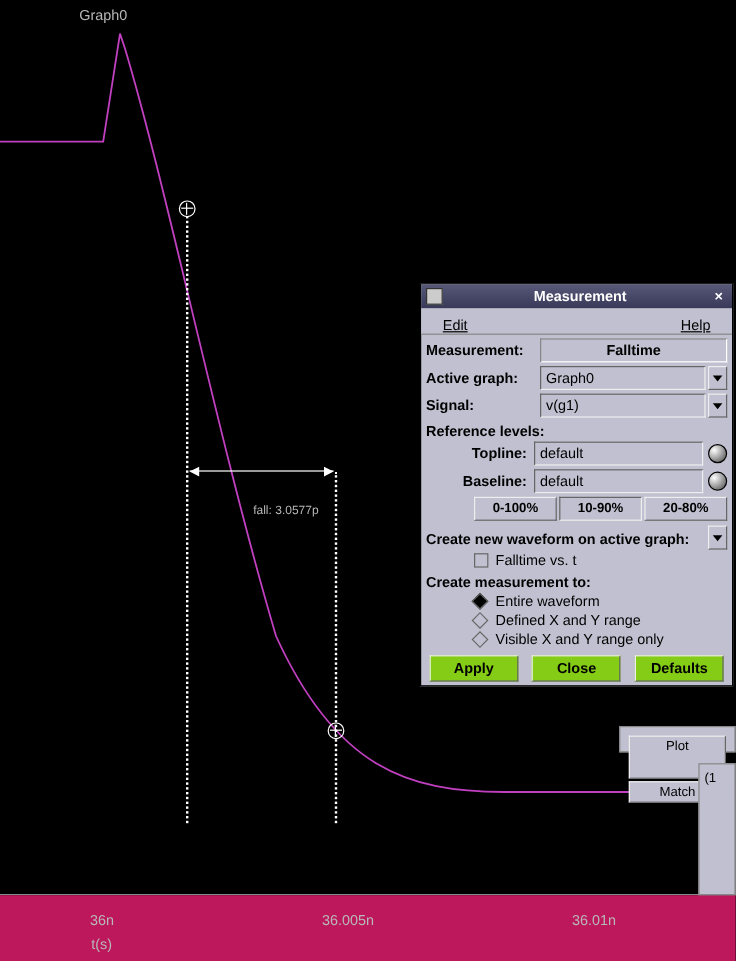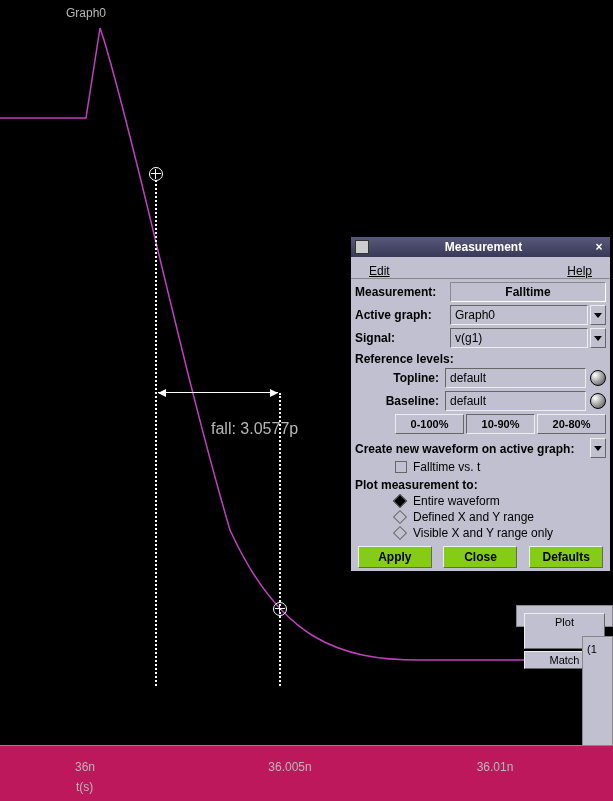--- a/index.html
+++ b/index.html
@@ -78,21 +78,21 @@
   width: 0; height: 0;
   border-top: 4px solid transparent;
   border-bottom: 4px solid transparent;
   top: -3px;
 }
 .arrow-line::before { left: 0; border-right: 8px solid #fff; }
 .arrow-line::after { right: 0; border-left: 8px solid #fff; }
 .fall-label {
   position: absolute;
   color: #b8b8b8;
-  font-size: 16px;
+  font-size: 10px;
 }
 .dialog {
   position: absolute;
   top: 236px; left: 350px;
   width: 261px;
   background: #c0c0d0;
   border: 1px solid #000;
 }
 .titlebar {
   height: 20px;
@@ -350,21 +350,21 @@
       <div class="pctbtn">20-80%</div>
     </div>
     <div style="display:flex;align-items:center;">
       <div class="section-label" style="flex:1;">Create new waveform on active graph:</div>
       <div class="dropbtn"></div>
     </div>
     <div class="checkbox-row">
       <div class="chk"></div>
       <span>Falltime vs. t</span>
     </div>
-    <div class="section-label">Plot measurement to:</div>
+    <div class="section-label">Create measurement to:</div>
     <div class="radio-row">
       <div class="diamond checked"></div>
       <span>Entire waveform</span>
     </div>
     <div class="radio-row">
       <div class="diamond"></div>
       <span>Defined X and Y range</span>
     </div>
     <div class="radio-row">
       <div class="diamond"></div>

